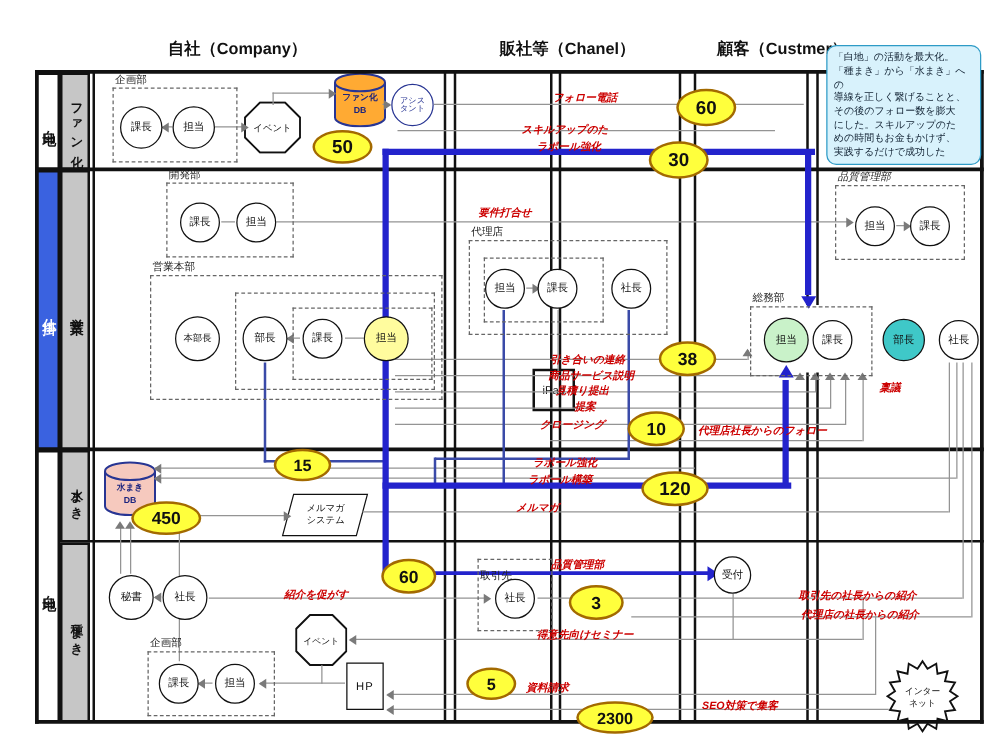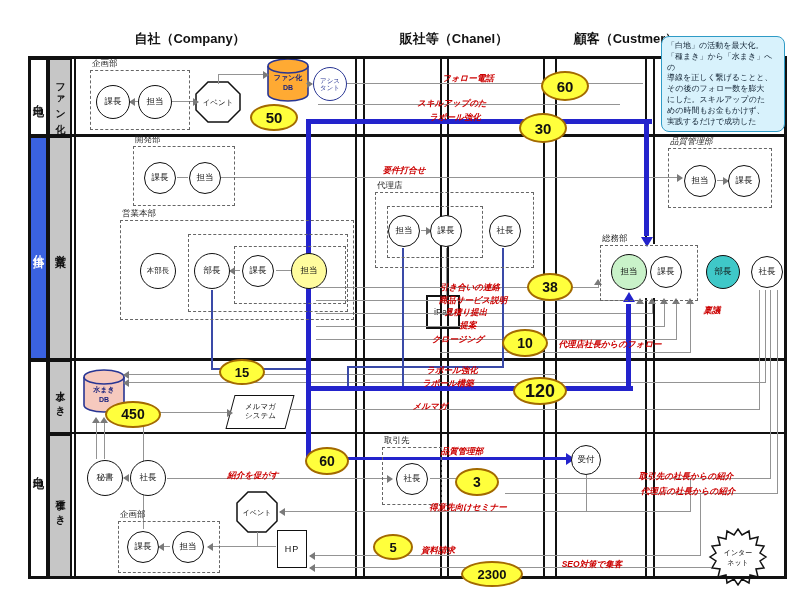--- a/index.html
+++ b/index.html
@@ -222,21 +222,21 @@
     <div class="grp" style="left: 375px; top: 192px; width: 157px; height: 74px;"></div>
     <div class="grp-label" style="left: 377px; top: 180px;">代理店</div>
     <div class="grp" style="left: 387px; top: 206px; width: 94px; height: 50px;"></div>
     <div class="grp" style="left: 668px; top: 148px; width: 102px; height: 58px;"></div>
     <div class="grp-label" style="left: 670px; top: 136px; font-style: italic;">品質管理部</div>
     <div class="grp" style="left: 600px; top: 245px; width: 96px; height: 54px;"></div>
     <div class="grp-label" style="left: 602px; top: 233px;">総務部</div>
     <div class="grp" style="left: 118px; top: 521px; width: 100px; height: 50px;"></div>
     <div class="grp-label" style="left: 120px; top: 509px;">企画部</div>
     <div class="grp" style="left: 382px; top: 447px; width: 58px; height: 56px;"></div>
-    <div class="grp-label" style="left: 384px; top: 435px;">取引先</div>
+    <div class="grp-label" style="left: 384px; top: 455px;">取引先</div>
     <div class="node" style="left: 96px; top: 85px; width: 34px; height: 34px;">課長</div>
     <div class="node" style="left: 138px; top: 85px; width: 34px; height: 34px;">担当</div>
     <div class="node" style="left: 144px; top: 162px; width: 32px; height: 32px;">課長</div>
     <div class="node" style="left: 189px; top: 162px; width: 32px; height: 32px;">担当</div>
     <div class="node" style="left: 140px; top: 253px; width: 36px; height: 36px; font-size: 7.5px;">本部長</div>
     <div class="node" style="left: 194px; top: 253px; width: 36px; height: 36px;">部長</div>
     <div class="node" style="left: 242px; top: 255px; width: 32px; height: 32px;">課長</div>
     <div class="node" style="left: 291px; top: 253px; width: 36px; height: 36px; background: rgb(255, 252, 158);">担当</div>
     <div class="node" style="left: 388px; top: 215px; width: 32px; height: 32px;">担当</div>
     <div class="node" style="left: 430px; top: 215px; width: 32px; height: 32px;">課長</div>
@@ -274,21 +274,21 @@
     <div class="act" style="left: 592px; top: 565px;">SEO対策で集客</div>
     <div class="act" style="left: 686px; top: 477px;">取引先の社長からの紹介</div>
     <div class="act" style="left: 688px; top: 492px;">代理店の社長からの紹介</div>
     <div class="cnt" style="left: 250px; top: 103.5px; width: 48px; height: 27px; font-size: 15px;">50</div>
     <div class="cnt" style="left: 541px; top: 71px; width: 48px; height: 30px; font-size: 15px;">60</div>
     <div class="cnt" style="left: 519px; top: 113px; width: 48px; height: 30px; font-size: 15px;">30</div>
     <div class="cnt" style="left: 527px; top: 273px; width: 46px; height: 28px; font-size: 14px;">38</div>
     <div class="cnt" style="left: 502px; top: 329px; width: 46px; height: 28px; font-size: 14px;">10</div>
     <div class="cnt" style="left: 219px; top: 359px; width: 46px; height: 26px; font-size: 13px;">15</div>
     <div class="cnt" style="left: 105px; top: 400.5px; width: 56px; height: 27px; font-size: 14px;">450</div>
-    <div class="cnt" style="left: 513px; top: 377px; width: 54px; height: 28px; font-size: 18px;">120</div>
+    <div class="cnt" style="left: 513px; top: 377px; width: 54px; height: 28px; font-size: 15px;">120</div>
     <div class="cnt" style="left: 305px; top: 447px; width: 44px; height: 28px; font-size: 14px;">60</div>
     <div class="cnt" style="left: 455px; top: 468px; width: 44px; height: 28px; font-size: 14px;">3</div>
     <div class="cnt" style="left: 373px; top: 534px; width: 40px; height: 26px; font-size: 13px;">5</div>
     <div class="cnt" style="left: 461px; top: 561px; width: 62px; height: 26px; font-size: 13px;">2300</div>
     <div class="note">「白地」の活動を最大化。
 「種まき」から「水まき」への
 導線を正しく繋げることと、
 その後のフォロー数を膨大
 にした。スキルアップのた
 めの時間もお金もかけず、

